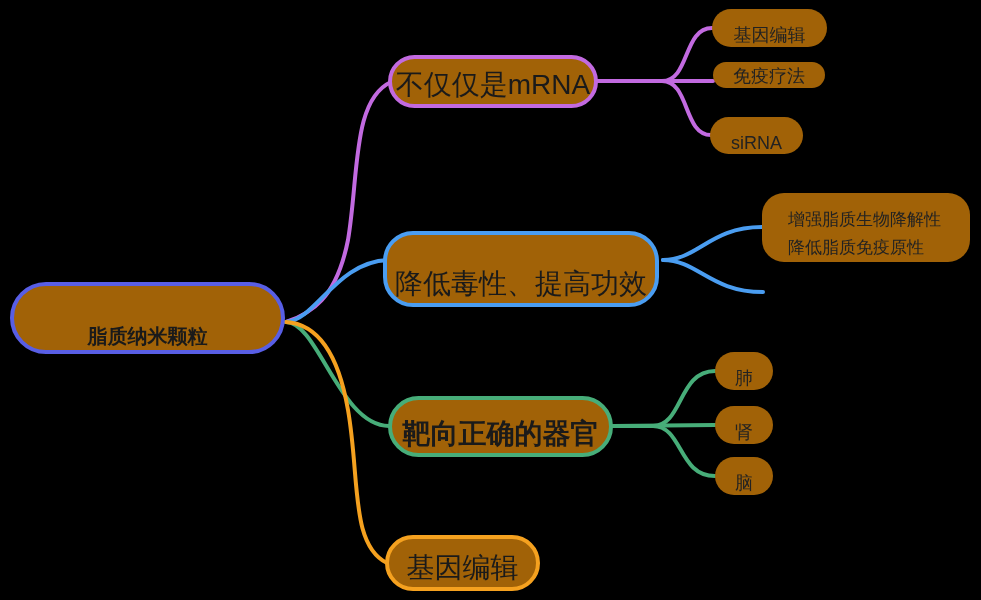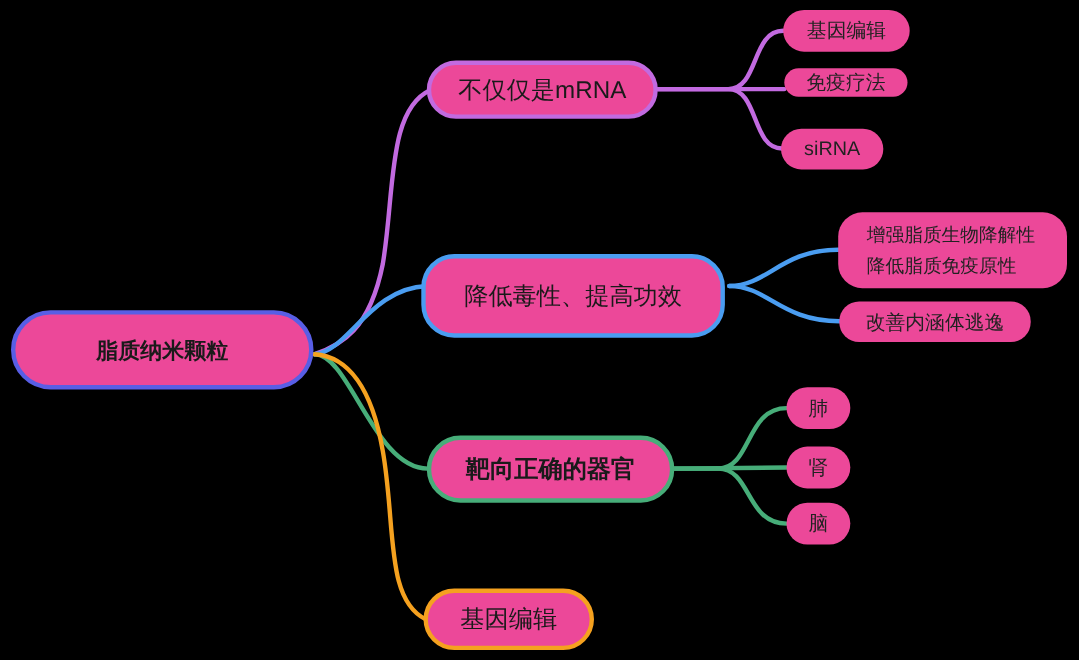--- a/index.html
+++ b/index.html
@@ -25,41 +25,41 @@
     height: 600px;
   }
   svg.edges path {
     fill: none;
     stroke-width: 4;
     stroke-linecap: round;
   }
   .node {
     position: absolute;
     box-sizing: border-box;
-    background: #ec4899;
+    background: #a16207;
     display: flex;
-    align-items: center;
+    align-items: flex-end;
     justify-content: center;
     color: #1a1a1a;
     white-space: nowrap;
     cursor: default;
   }
   .node .lbl { display: block; }
   
   .n-root {
     left: 10px; top: 282px; width: 275px; height: 72px;
     border: 4px solid;
     border-radius: 40px;
     font-size: 20px;
     font-weight: 700;
   }
   
   .branch {
     border: 4px solid;
-    font-size: 22px;
+    font-size: 28px;
     font-weight: 400;
   }
   .n-b1 { left: 388px; top: 55px;  width: 210px; height: 53px; border-radius: 27px; }
   .n-b2 { left: 383px; top: 231px; width: 276px; height: 76px; border-radius: 30px; }
   .n-b3 { left: 388px; top: 396px; width: 225px; height: 61px; border-radius: 31px; }
   .n-b4 { left: 385px; top: 535px; width: 155px; height: 56px; border-radius: 28px; }
   
   .leaf {
     font-size: 18px;
     font-weight: 400;
@@ -129,23 +129,20 @@
     <span class="lbl">基因编辑</span>
   </div>
   <div class="node leaf n-l2">
     <span class="lbl">免疫疗法</span>
   </div>
   <div class="node leaf n-l3">
     <span class="lbl">siRNA</span>
   </div>
   <div class="node leaf n-l4">增强脂质生物降解性
 降低脂质免疫原性</div>
-  <div class="node leaf n-l5">
-    <span class="lbl">改善内涵体逃逸</span>
-  </div>
   <div class="node leaf n-l6">
     <span class="lbl">肺</span>
   </div>
   <div class="node leaf n-l7">
     <span class="lbl">肾</span>
   </div>
   <div class="node leaf n-l8">
     <span class="lbl">脑</span>
   </div>
 

